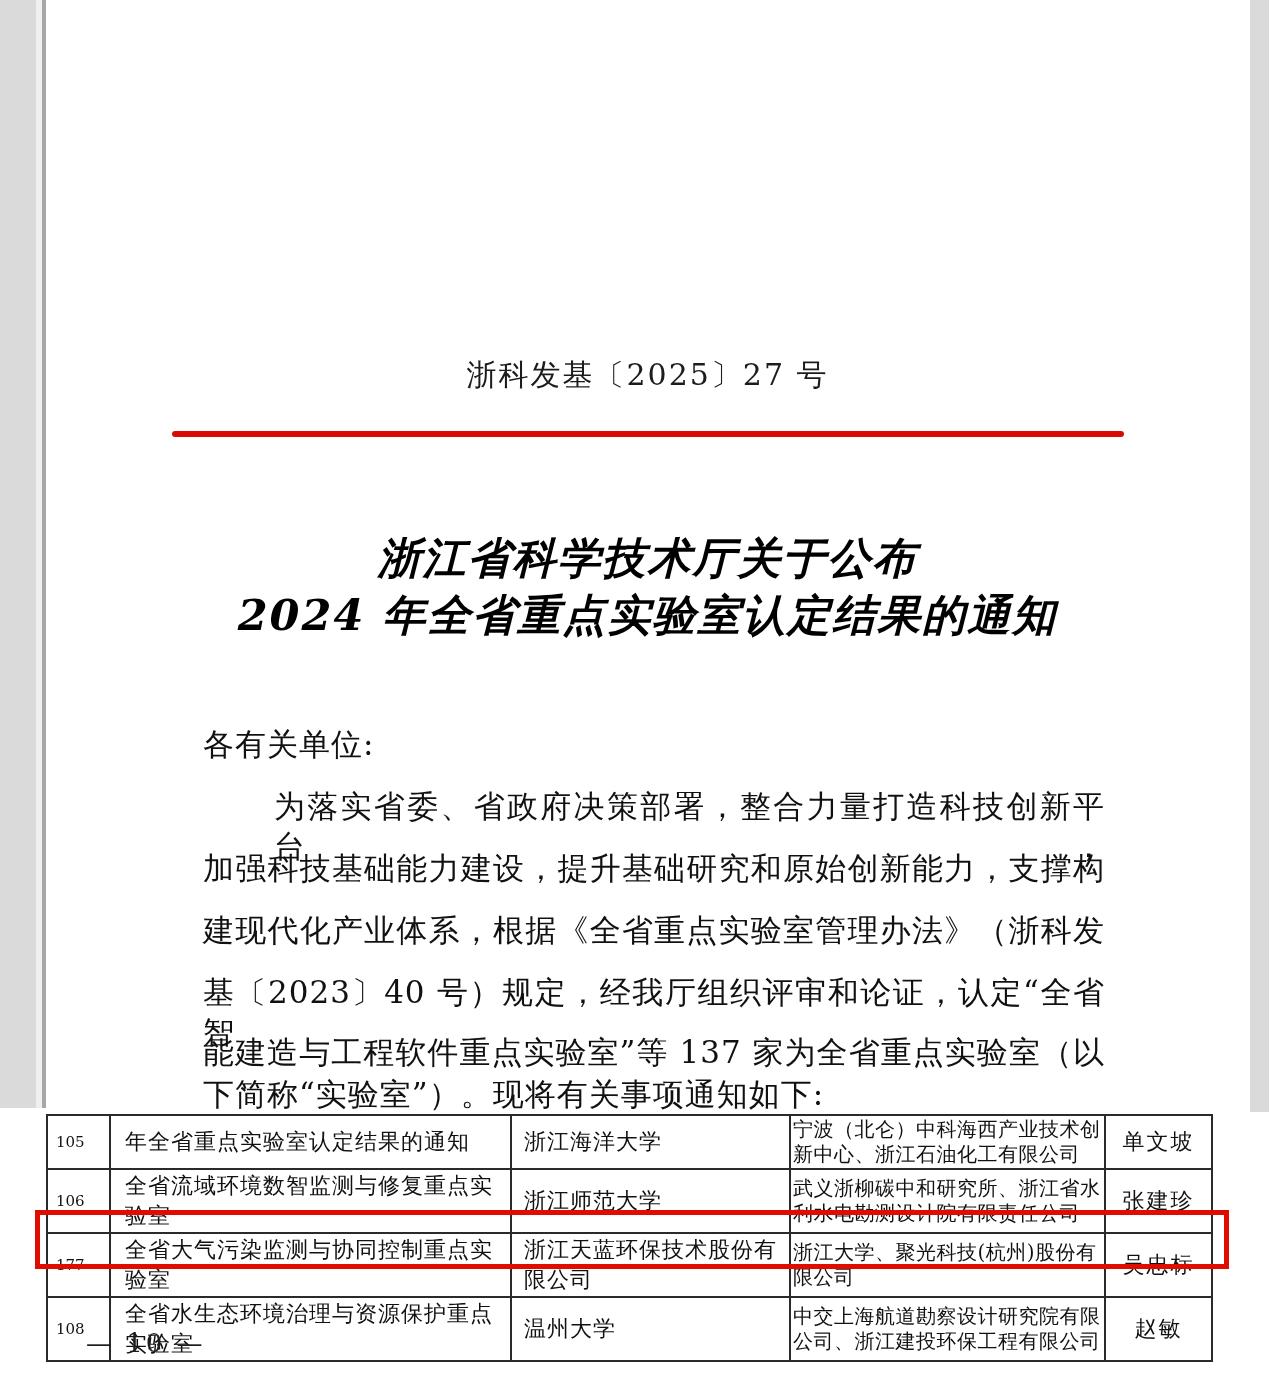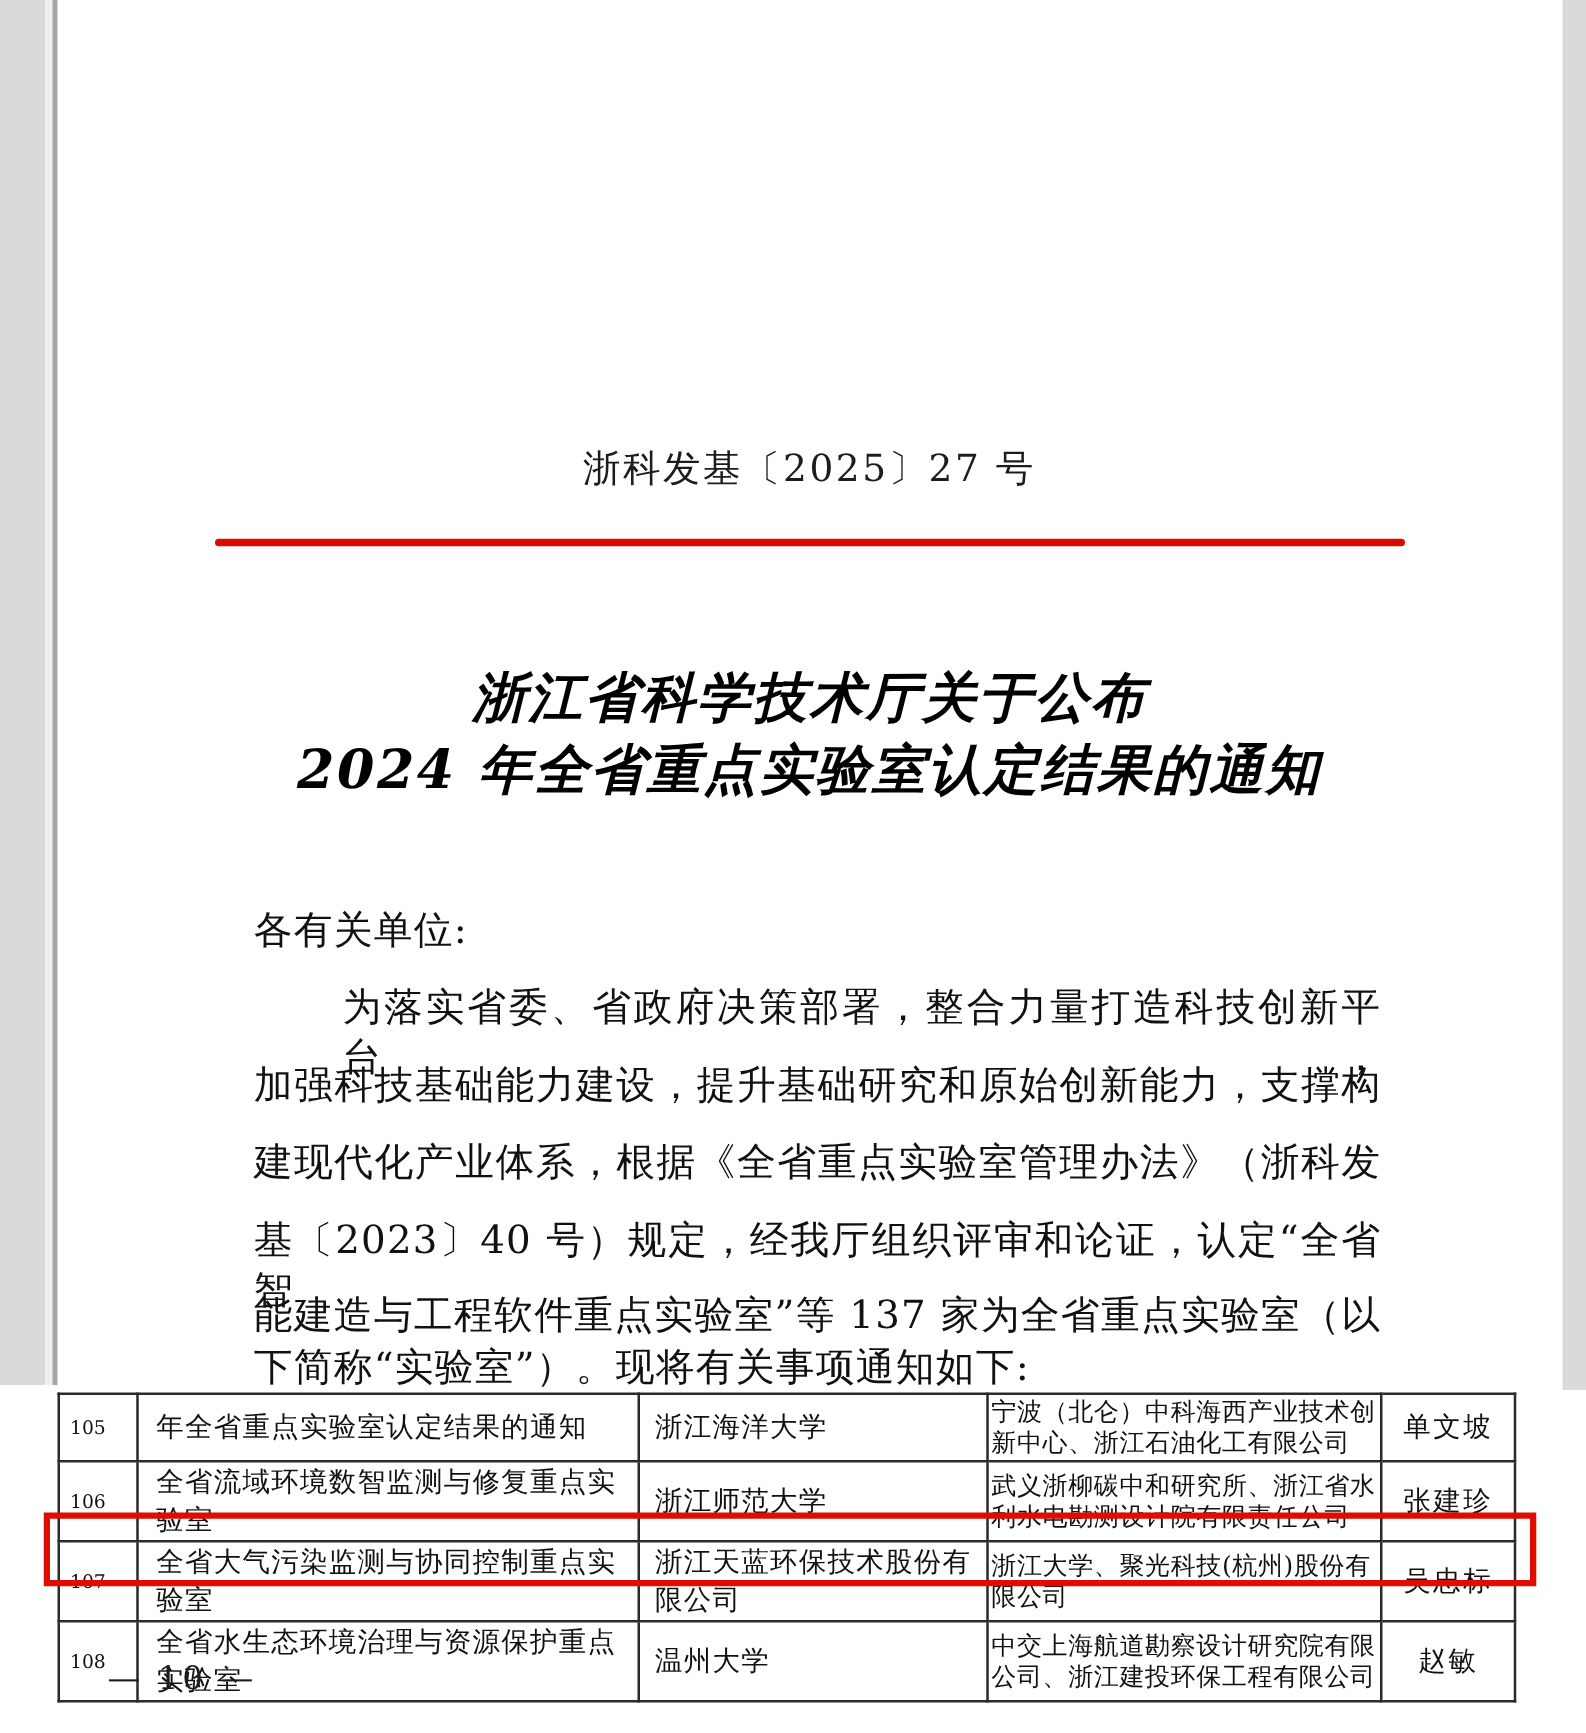--- a/index.html
+++ b/index.html
@@ -180,21 +180,21 @@
         <td class="cell-director">单文坡</td>
       </tr>
       <tr>
         <td class="cell-no">106</td>
         <td class="cell-lab">全省流域环境数智监测与修复重点实验室</td>
         <td class="cell-host">浙江师范大学</td>
         <td class="cell-partners">武义浙柳碳中和研究所、浙江省水利水电勘测设计院有限责任公司</td>
         <td class="cell-director">张建珍</td>
       </tr>
       <tr>
-        <td class="cell-no">107</td>
+        <td class="cell-no">177</td>
         <td class="cell-lab">全省大气污染监测与协同控制重点实验室</td>
         <td class="cell-host">浙江天蓝环保技术股份有限公司</td>
         <td class="cell-partners">浙江大学、聚光科技(杭州)股份有限公司</td>
         <td class="cell-director">吴忠标</td>
       </tr>
       <tr>
         <td class="cell-no">108</td>
         <td class="cell-lab">全省水生态环境治理与资源保护重点实验室</td>
         <td class="cell-host">温州大学</td>
         <td class="cell-partners">中交上海航道勘察设计研究院有限公司、浙江建投环保工程有限公司</td>

